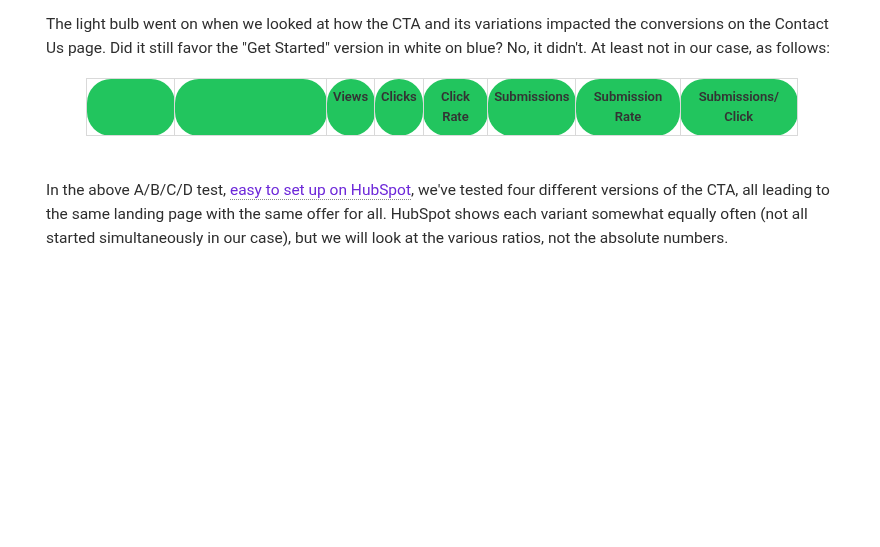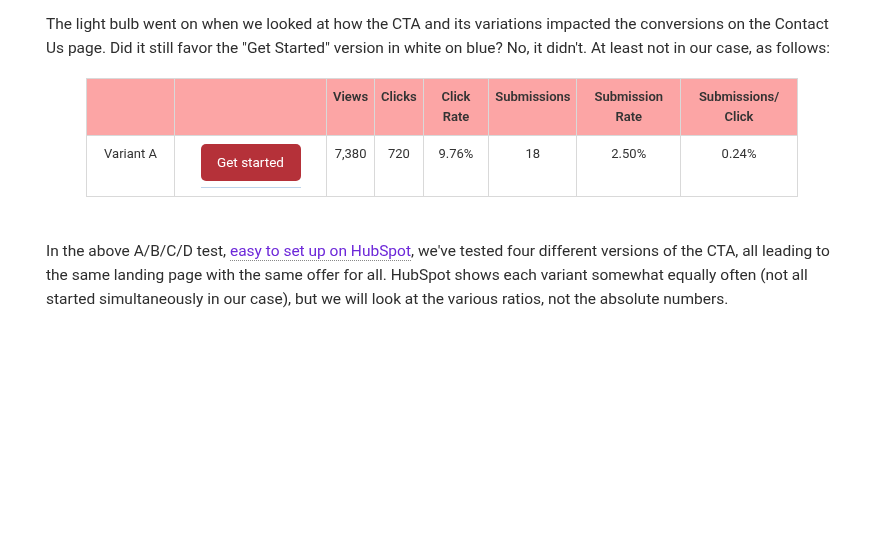--- a/index.html
+++ b/index.html
@@ -27,21 +27,22 @@
   }
   table.data th, table.data td {
     border: 1px solid #d9d9d9;
     padding: 8px 6px;
     vertical-align: top;
     text-align: center;
   }
   table.data th {
     font-weight: 600;
     color: #333;
-    background: #fca5a5;
+    background: #22c55e;
+    border-radius: 24px;
   }
   table.data td { color: #333; }
   .col-variant { width: 88px; text-align: left; padding-left: 12px; }
   .col-btn { width: 152px; text-align: center; padding: 10px 10px 6px 10px; }
   td.col-variant { text-align: left; padding-left: 12px; }
   .cta-btn {
     display: inline-block;
     padding: 8px 16px;
     border-radius: 5px;
     color: #fff;
@@ -72,32 +73,19 @@
         <th class="col-btn"></th>
         <th>Views</th>
         <th>Clicks</th>
         <th>Click Rate</th>
         <th>Submissions</th>
         <th>Submission Rate</th>
         <th>Submissions/ Click</th>
       </tr>
     </thead>
     <tbody>
-      <tr>
-        <td class="col-variant">Variant A</td>
-        <td class="col-btn">
-          <span class="cta-btn cta-red">Get started</span>
-          <span class="cta-underline"></span>
-        </td>
-        <td>7,380</td>
-        <td>720</td>
-        <td>9.76%</td>
-        <td>18</td>
-        <td>2.50%</td>
-        <td>0.24%</td>
-      </tr>
     </tbody>
   </table>
 </div>
 
 <p class="para">
   <span>In the above A/B/C/D test, </span><a class="link">easy to set up on HubSpot</a><span>, we've tested four different versions of the CTA, all leading to the same landing page with the same offer for all. HubSpot shows each variant somewhat equally often (not all started simultaneously in our case), but we will look at the various ratios, not the absolute numbers.</span>
 </p>
 
 </body></html>

